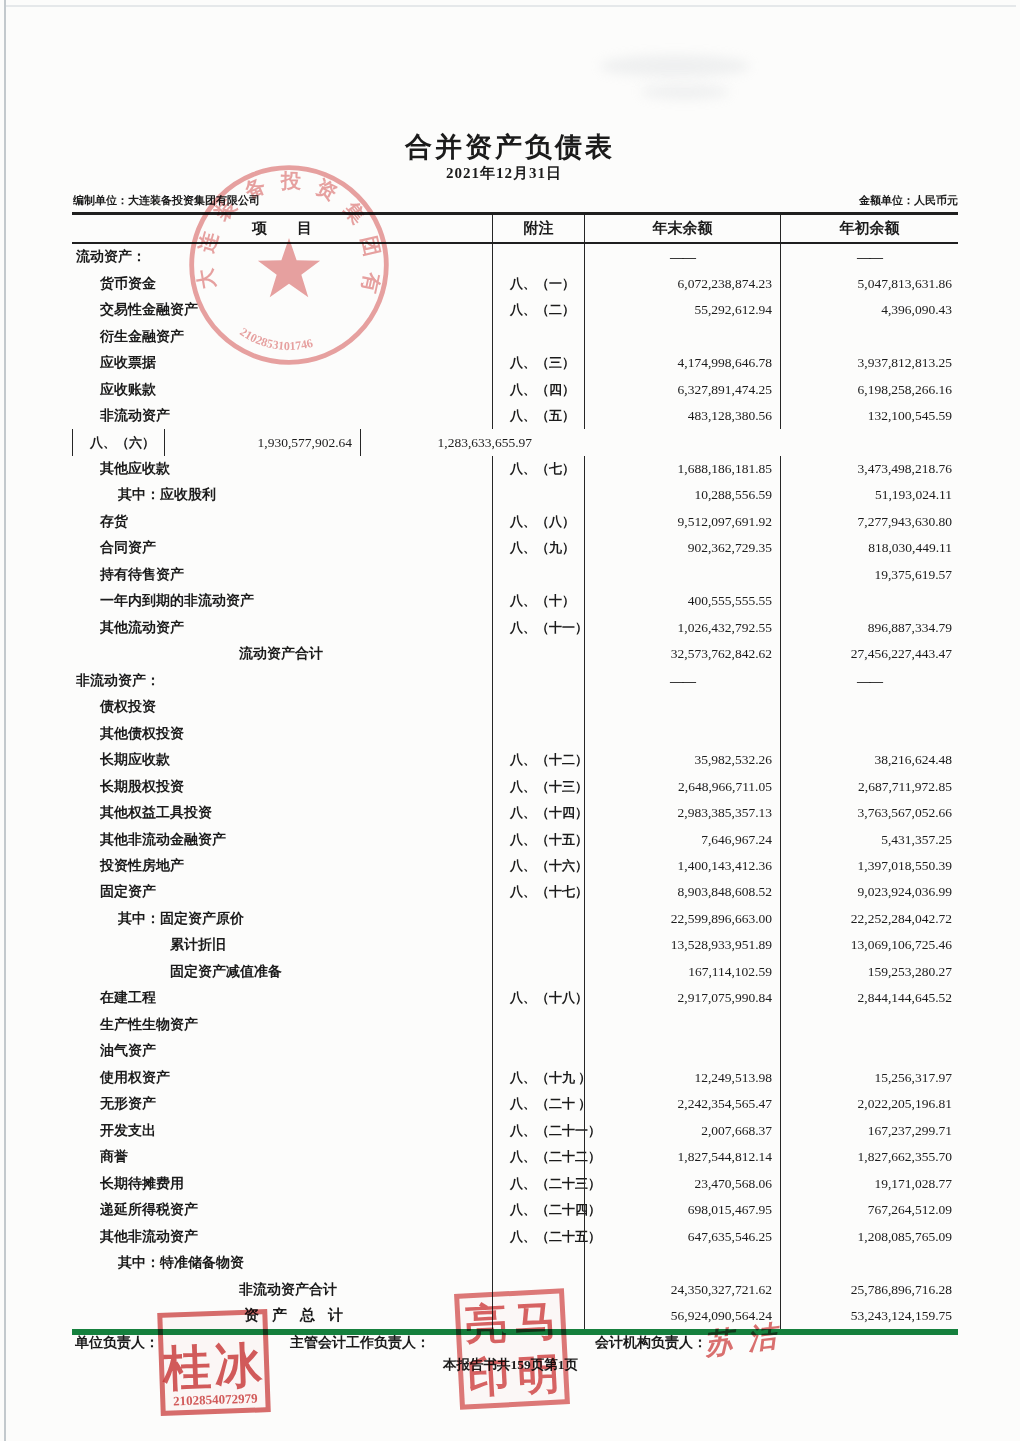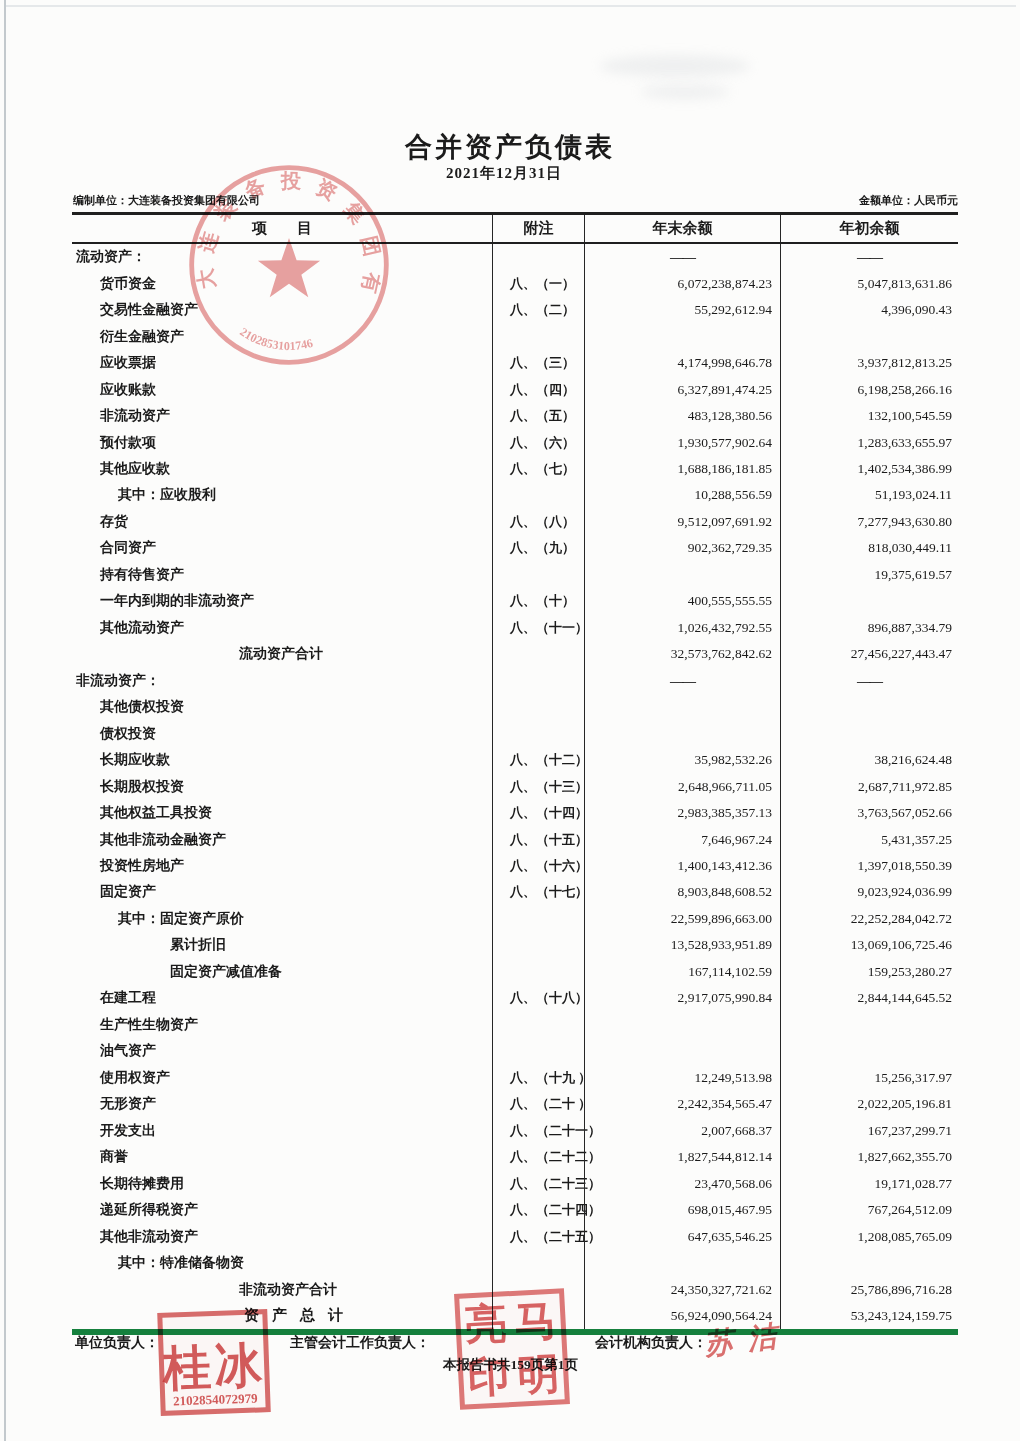--- a/index.html
+++ b/index.html
@@ -147,34 +147,31 @@
         </div>
         <div class="row lv-item">
           <div class="cell c1">
             <span>非流动资产</span>
           </div>
           <div class="cell c2 c-note">八、（五）</div>
           <div class="cell c3 c-amt">483,128,380.56</div>
           <div class="cell c4 c-amt">132,100,545.59</div>
         </div>
         <div class="row lv-item">
-          <div class="cell c1">
-            <span>预付款项</span>
-          </div>
           <div class="cell c2 c-note">八、（六）</div>
           <div class="cell c3 c-amt">1,930,577,902.64</div>
           <div class="cell c4 c-amt">1,283,633,655.97</div>
         </div>
         <div class="row lv-item">
           <div class="cell c1">
             <span>其他应收款</span>
           </div>
           <div class="cell c2 c-note">八、（七）</div>
           <div class="cell c3 c-amt">1,688,186,181.85</div>
-          <div class="cell c4 c-amt">1,402,534,386.99</div>
+          <div class="cell c4 c-amt">3,473,498,218.76</div>
         </div>
         <div class="row lv-detail">
           <div class="cell c1">
             <span>其中：应收股利</span>
           </div>
           <div class="cell c2 c-note"></div>
           <div class="cell c3 c-amt">10,288,556.59</div>
           <div class="cell c4 c-amt">51,193,024.11</div>
         </div>
         <div class="row lv-item">
@@ -228,29 +225,29 @@
         <div class="row lv-section">
           <div class="cell c1">
             <span>非流动资产：</span>
           </div>
           <div class="cell c2 c-note"></div>
           <div class="cell c3 c-amt dash">——</div>
           <div class="cell c4 c-amt dash">——</div>
         </div>
         <div class="row lv-item">
           <div class="cell c1">
+            <span>债权投资</span>
+          </div>
+          <div class="cell c2 c-note"></div>
+          <div class="cell c3 c-amt"></div>
+          <div class="cell c4 c-amt"></div>
+        </div>
+        <div class="row lv-item">
+          <div class="cell c1">
             <span>其他债权投资</span>
-          </div>
-          <div class="cell c2 c-note"></div>
-          <div class="cell c3 c-amt"></div>
-          <div class="cell c4 c-amt"></div>
-        </div>
-        <div class="row lv-item">
-          <div class="cell c1">
-            <span>债权投资</span>
           </div>
           <div class="cell c2 c-note"></div>
           <div class="cell c3 c-amt"></div>
           <div class="cell c4 c-amt"></div>
         </div>
         <div class="row lv-item">
           <div class="cell c1">
             <span>长期应收款</span>
           </div>
           <div class="cell c2 c-note">八、（十二）</div>

